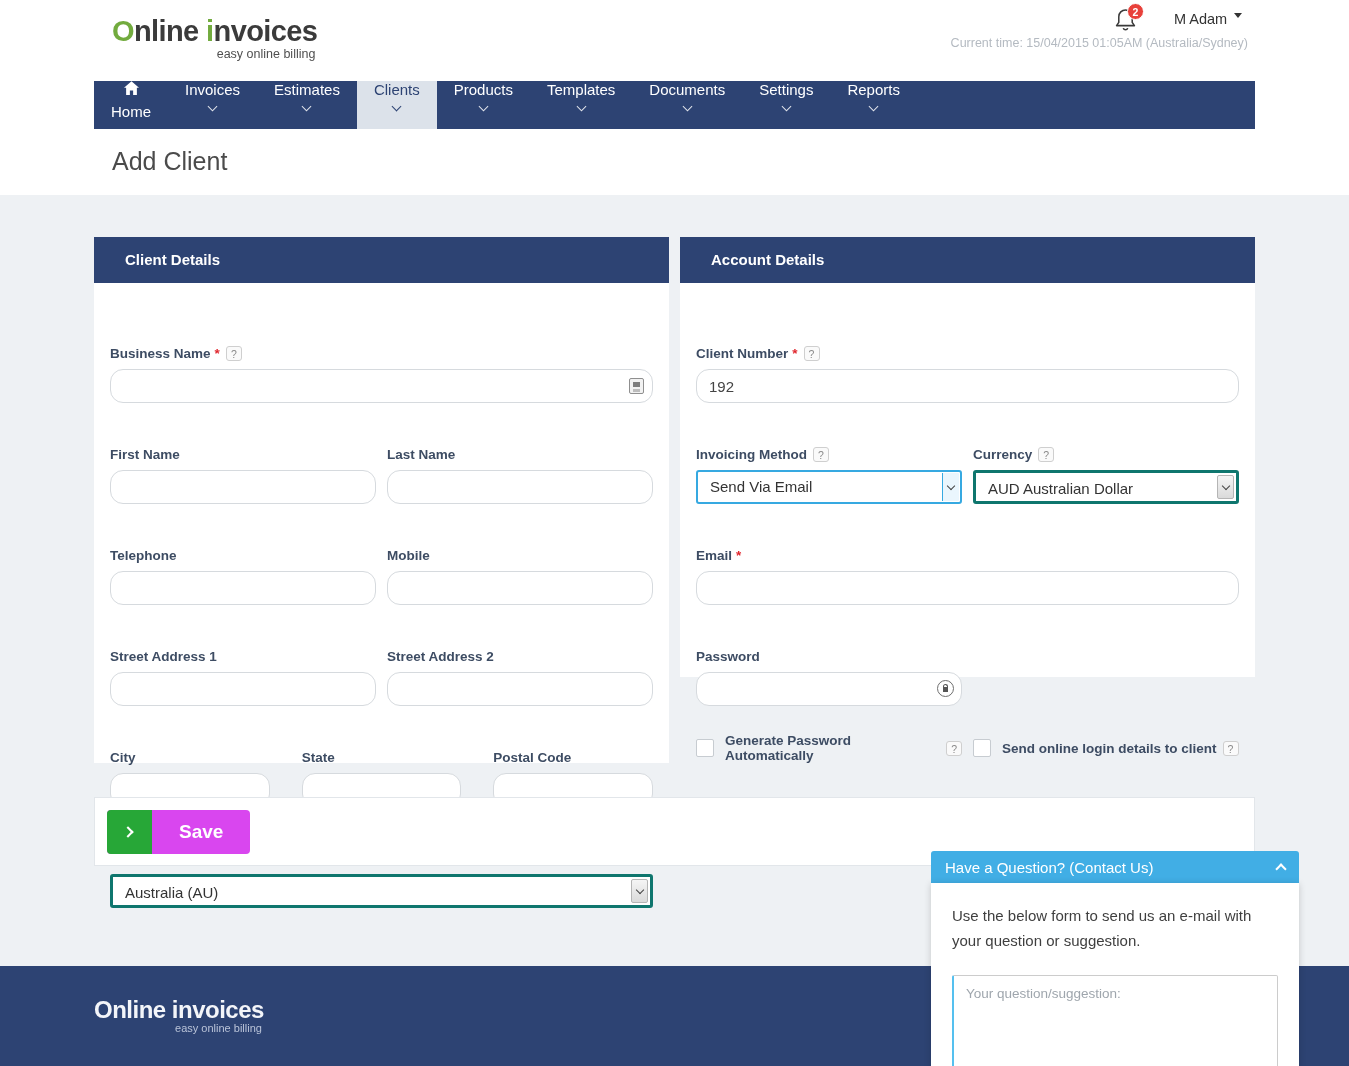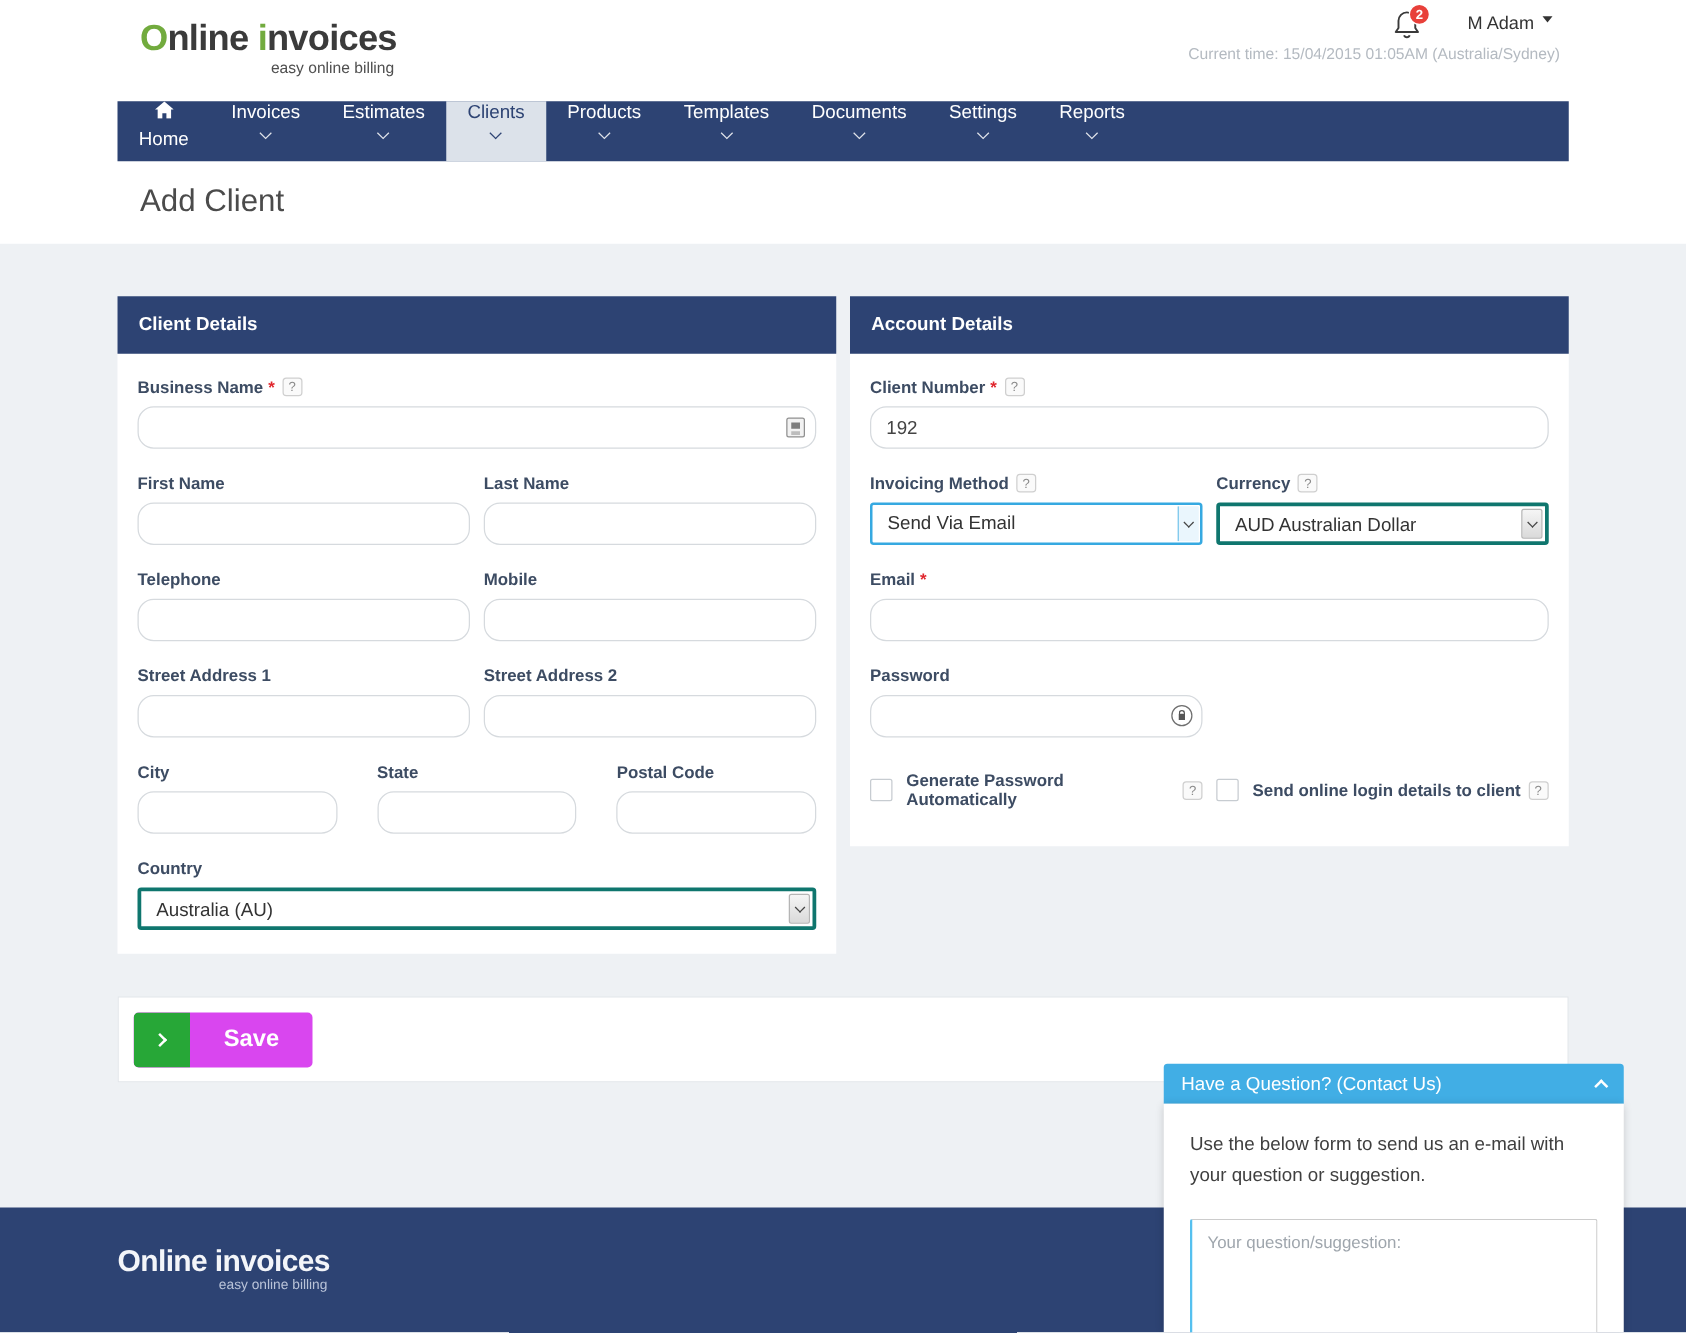--- a/index.html
+++ b/index.html
@@ -37,30 +37,30 @@
   .nav-item.active .chev { border-color:#2d4373; }
 
   
   .page-title { position:absolute; left:112px; top:147px; font-size:25px; color:#4b4b4b; }
 
   
   .panel { position:absolute; background:#fff; }
   .panel-client { left:94px; top:237px; width:575px; height:526px; }
   .panel-account { left:680px; top:237px; width:575px; height:440px; }
   .panel-h { height:46px; background:#2d4373; color:#fff; font-size:15px; font-weight:700;
-             line-height:46px; padding-left:17px; }
+             line-height:46px; padding-left:31px; }
   .panel-b { padding:19px 16px 0; }
 
   .f-label { font-size:13.5px; font-weight:700; color:#3d4c63; margin-bottom:8px;
              display:flex; align-items:center; }
   .req { color:#e0262d; margin-left:4px; font-weight:700; }
   .help { display:inline-block; width:16px; height:15px; border:1px solid #cfcfcf; border-radius:3px;
           background:#fafafa; color:#8a8a8a; font-size:10.5px; font-weight:400; text-align:center;
           line-height:14px; margin-left:6px; cursor:pointer; }
-  .row { margin-bottom:20px; }
+  .row { margin-bottom:20px;margin-top:44px; }
   .grid2 { display:grid; grid-template-columns:1fr 1fr; column-gap:11px; }
   .grid3 { display:grid; grid-template-columns:1fr 1fr 1fr; column-gap:11px;gap:32px; }
 
   .input { height:34px; width:100%; border:1px solid #d6dade; border-radius:13px; font-size:15px;
            color:#444; padding:0 12px; background:#fff; outline:none; font-family:inherit; }
   .inp-wrap { position:relative; }
 
   .autofill-icon { position:absolute; right:9px; top:9px; width:15px; height:16px;
                    border:1px solid #8f8f8f; border-radius:2px; background:#f2f2f2; }
   .autofill-icon::before { content:""; position:absolute; left:3px; top:3px; right:3px; height:5px; background:#7d7d7d; }

